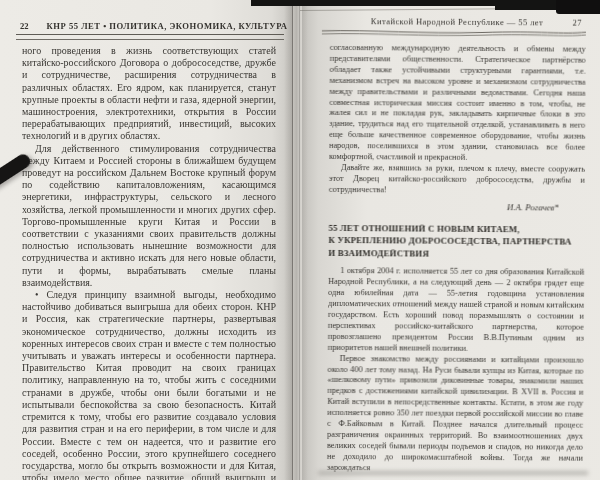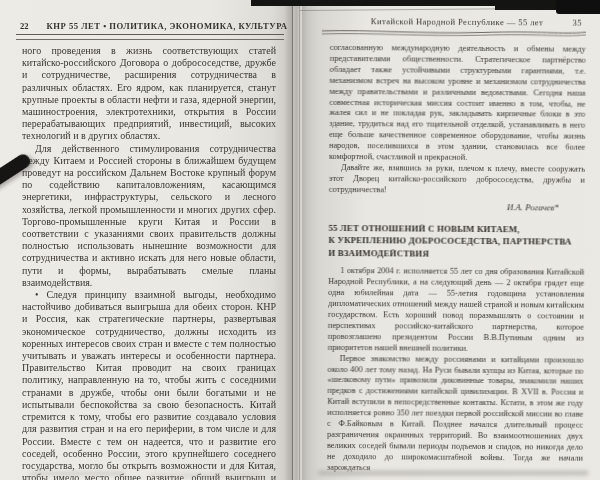--- a/index.html
+++ b/index.html
@@ -104,21 +104,21 @@
       <p class="ind">Для действенного стимулирования сотрудничества между Китаем и Россией стороны в ближайшем будущем проведут на российском Дальнем Востоке крупный форум по содействию капиталовложениям, касающимся энергетики, инфраструктуры, сельского и лесного хозяйства, легкой промышленности и многих других сфер. Торгово-промышленные круги Китая и России в соответствии с указаниями своих правительств должны полностью использовать нынешние возможности для сотрудничества и активно искать для него новые области, пути и формы, вырабатывать смелые планы взаимодействия.</p>
       <p class="ind">• Следуя принципу взаимной выгоды, необходимо настойчиво добиваться выигрыша для обеих сторон. КНР и Россия, как стратегические партнеры, развертывая экономическое сотрудничество, должны исходить из коренных интересов своих стран и вместе с тем полностью учитывать и уважать интересы и особенности партнера. Правительство Китая проводит на своих границах политику, направленную на то, чтобы жить с соседними странами в дружбе, чтобы они были богатыми и не испытывали беспокойства за свою безопасность. Китай стремится к тому, чтобы его развитие создавало условия для развития стран и на его периферии, в том числе и для России. Вместе с тем он надеется, что и развитие его соседей, особенно России, этого крупнейшего соседнего государства, могло бы открыть возможности и для Китая, чтобы имело место общее развитие, общий выигрыш и общее процветание. Мы убеждены, что следование Китая принципу взаимной выгоды для обеих сторон в сотрудничестве с Россией будет сопровождаться таким же отношением и со стороны российских друзей.</p>
 
     </div>
   </div>
 
   <div class="page-right">
     <div class="right-inner soft">
       <div class="hdr-right">
         <span>Китайской Народной Республике — 55 лет</span>
-        <span class="num">35</span>
+        <span class="num">27</span>
       </div>
       <svg class="rule-right" width="264" height="7" viewBox="0 0 264 7">
         <path d="M0,2 C 50,0.5 100,4.5 160,2.5 S 240,4 264,1.5" stroke="#5d5a54" stroke-width="0.9" fill="none"></path>
         <path d="M0,5 C 50,3.5 100,7 160,5.2 S 240,6.5 264,4.2" stroke="#6b6862" stroke-width="0.8" fill="none"></path>
       </svg>
 
       <div class="body-right body-text">
         <p>согласованную международную деятельность и обмены между представителями общественности. Стратегическое партнёрство обладает также устойчивыми структурными гарантиями, т.е. механизмом встреч на высоком уровне и механизмом сотрудничества между правительствами и различными ведомствами. Сегодня наша совместная историческая миссия состоит именно в том, чтобы, не жалея сил и не покладая рук, закладывать кирпичные блоки в это здание, трудиться над его тщательной отделкой, устанавливать в него еще больше качественное современное оборудование, чтобы жизнь народов, поселившихся в этом здании, становилась все более комфортной, счастливой и прекрасной.</p>
         <p class="ind">Давайте же, взявшись за руки, плечом к плечу, вместе сооружать этот Дворец китайско-российского добрососедства, дружбы и сотрудничества!</p>
         <p class="signature">И.А. Рогачев*</p>

